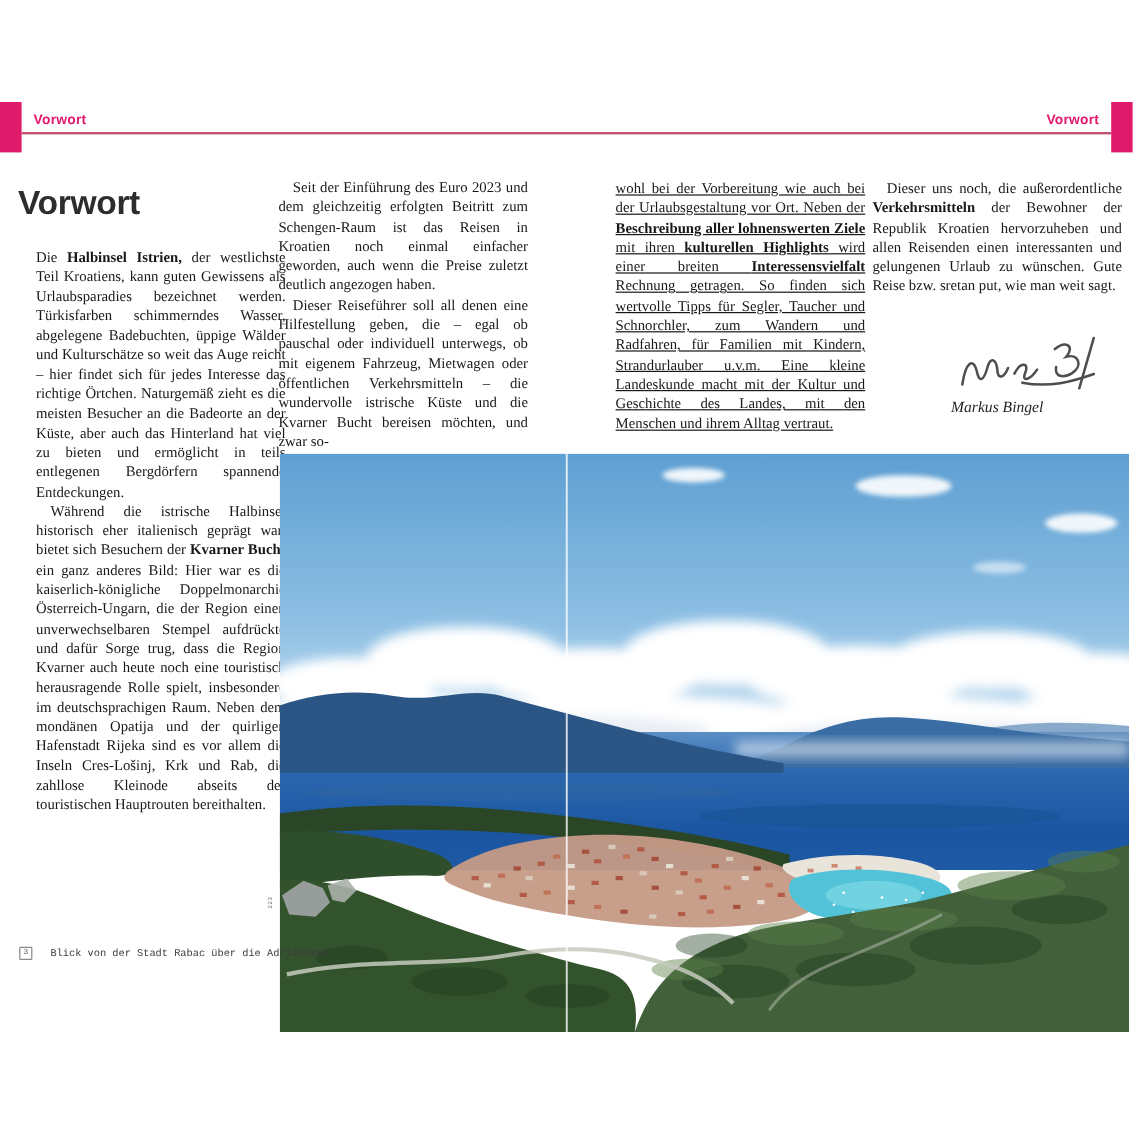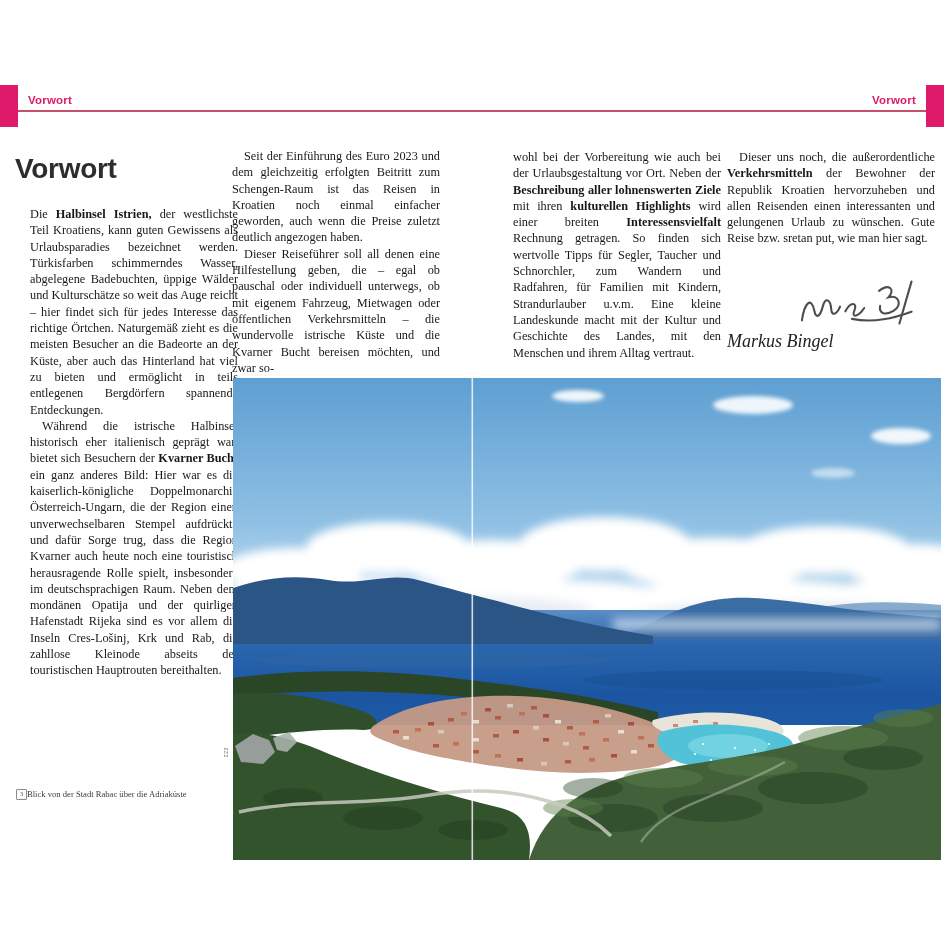--- a/index.html
+++ b/index.html
@@ -22,35 +22,35 @@
   .title{position:absolute;left:15px;top:134px;font:bold 28px "Liberation Sans",sans-serif;
          color:#2d2d2d;letter-spacing:-.3px;}
 
   
   .col{position:absolute;width:208px;font-size:12.3px;line-height:16.3px;
        text-align:justify;hyphens:auto;-webkit-hyphens:auto;color:#181818;}
   .col p{margin:0;}
   .col p.indent{text-indent:12px;}
   #col-l1{left:30px;top:206px;}
   #col-l2{left:232px;top:148px;}
-  #col-r1{left:513px;top:149px;}
+  #col-r1{left:513px;top:149px;text-decoration:underline;}
   #col-r2{left:727px;top:149px;}
 
   
   #sig{position:absolute;left:793px;top:276px;width:142px;height:58px;}
-  #sig-name{position:absolute;left:727px;top:331px;width:208px;text-align:left;
-            font-style:italic;font-size:18px;color:#222;}
+  #sig-name{position:absolute;left:727px;top:331px;width:208px;text-align:center;
+            font-style:italic;font-size:13px;color:#222;}
 
   
   .photo{position:absolute;left:233px;top:378px;width:708px;height:482px;overflow:hidden;}
   .photo svg{display:block;width:708px;height:482px;}
 
   
-  .caption{position:absolute;left:16px;top:789px;display:flex;align-items:flex-start;gap:0;
-           font-family:Liberation Serif, serif;font-size:8.6px;color:#3c3c3c;}
+  .caption{position:absolute;left:16px;top:789px;display:flex;align-items:center;gap:15px;
+           font-family:Liberation Mono, monospace;font-size:8.6px;color:#3c3c3c;}
   .cap-box{display:inline-flex;align-items:center;justify-content:center;
            width:9px;height:9px;border:1px solid #8a8a8a;border-radius:1px;
            font-size:6.5px;color:#555;line-height:1;}
   .credit{position:absolute;left:223px;top:747px;writing-mode:vertical-rl;transform:rotate(180deg);
           font-family:"Liberation Sans",sans-serif;font-size:5px;color:#6b6b6b;letter-spacing:.6px;}
 </style>
 </head>
 <body>
 
 <div class="page">
@@ -71,21 +71,21 @@
   <div class="col" id="col-l2">
     <p class="indent"><span>Seit der Einführung des Euro 2023 und dem gleichzeitig erfolgten Beitritt zum Schengen-Raum ist das Reisen in Kroatien noch einmal einfacher geworden, auch wenn die Preise zuletzt deutlich angezogen haben.</span></p>
     <p class="indent"><span>Dieser Reiseführer soll all denen eine Hilfestellung geben, die – egal ob pauschal oder individuell unterwegs, ob mit eigenem Fahrzeug, Mietwagen oder öffentlichen Verkehrsmitteln – die wundervolle istrische Küste und die Kvarner Bucht bereisen möchten, und zwar so-</span></p>
   </div>
 
   <div class="col" id="col-r1">
     <p><span>wohl bei der Vorbereitung wie auch bei der Urlaubsgestaltung vor Ort. Neben der </span><span style="font-weight: bold;">Beschreibung aller lohnenswerten Ziele</span><span> mit ihren </span><span style="font-weight: bold;">kulturellen Highlights</span><span> wird einer breiten </span><span style="font-weight: bold;">Interessensvielfalt</span><span> Rechnung getragen. So finden sich wertvolle Tipps für Segler, Taucher und Schnorchler, zum Wandern und Radfahren, für Familien mit Kindern, Strandurlauber u.v.m. Eine kleine Landeskunde macht mit der Kultur und Geschichte des Landes, mit den Menschen und ihrem Alltag vertraut.</span></p>
   </div>
 
   <div class="col" id="col-r2">
-    <p class="indent"><span>Dieser uns noch, die außerordentliche </span><span style="font-weight: bold;">Verkehrsmitteln</span><span> der Bewohner der Republik Kroatien hervorzuheben und allen Reisenden einen interessanten und gelungenen Urlaub zu wünschen. Gute Reise bzw. </span><span style="">sretan put</span><span>, wie man hier sagt.</span></p>
+    <p class="indent"><span>Dieser uns noch, die außerordentliche </span><span style="font-weight: bold;">Verkehrsmitteln</span><span> der Bewohner der Republik Kroatien hervorzuheben und allen Reisenden einen interessanten und gelungenen Urlaub zu wünschen. Gute Reise bzw. </span><span style="">sretan put</span><span>, wie man weit sagt.</span></p>
   </div>
 
   <svg id="sig" viewBox="0 0 142 58">
     <g fill="none" stroke="#2f2f2f" stroke-width="2.1" stroke-linecap="round" opacity="0.85" transform="rotate(-4 71 29)">
       <path d="M8,40 C12,22 19,17 21,31 C22,39 26,39 30,27 C33,18 38,21 38,31 C38,38 43,37 47,29"></path>
       <path d="M52,34 C58,24 65,26 61,34 C57,42 65,40 71,32"></path>
       <path d="M87,16 C97,9 104,15 96,23 C106,21 110,31 100,37 C92,41 85,39 87,31"></path>
       <path d="M120,9 L105,50"></path>
       <path d="M58,42 C80,48 100,44 118,39"></path>
     </g>

